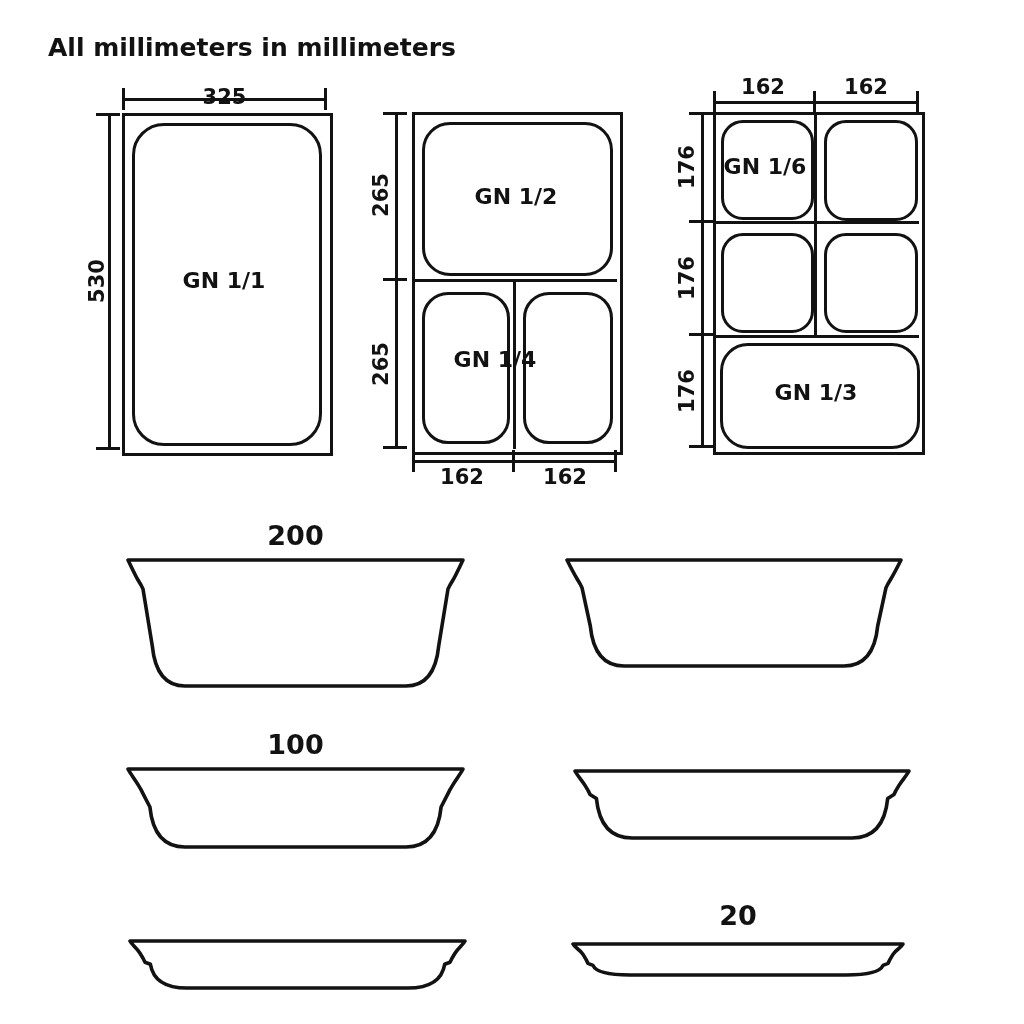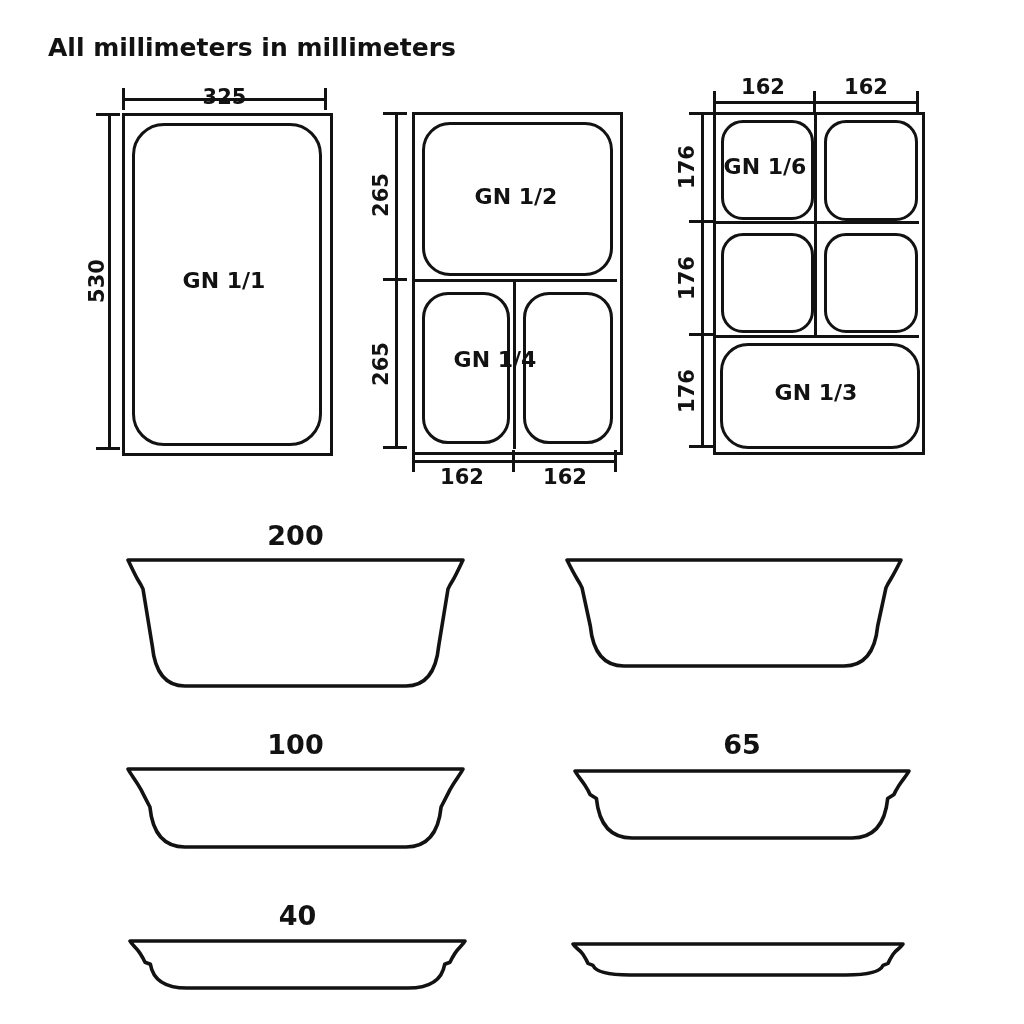--- a/index.html
+++ b/index.html
@@ -98,27 +98,26 @@
   <div class="pan-label" style="left:567px; top:546px; width:334px;margin-top:28px;">150</div>
   <svg class="pan" style="left:563px; top:556px;" width="342" height="116" viewBox="0 0 342 116">
       <path d="M 0 0 L 334 0 C 332 4 327 13.7 324 18.7 L 321 23.7 L 319 27.7 L 310.7 66 Q 306.7 106 277 106 L 57 106 Q 27.3 106 23.3 66 L 15 27.7 L 13 23.7 L 10 18.7 C 7 13.7 2 4 0 0 Z" transform="translate(4,4)" fill="#ffffff" stroke="#121212" stroke-width="3.6" stroke-linejoin="round"></path>
     </svg>
 
   <div class="pan-label" style="left:128px; top:731px; width:335px;">100</div>
   <svg class="pan" style="left:124px; top:765px;" width="343" height="88" viewBox="0 0 343 88">
       <path d="M 0 0 L 335 0 C 333 4 328 10.6 325 15.6 L 322 20.6 L 320 24.6 L 313.1 38 Q 309.1 78 278 78 L 57 78 Q 25.9 78 21.9 38 L 15 24.6 L 13 20.6 L 10 15.6 C 7 10.6 2 4 0 0 Z" transform="translate(4,4)" fill="#ffffff" stroke="#121212" stroke-width="3.6" stroke-linejoin="round"></path>
     </svg>
 
-  <div class="pan-label" style="left:575px; top:731px; width:334px;">65</div>
   <svg class="pan" style="left:571px; top:767px;" width="342" height="77" viewBox="0 0 342 77">
       <path d="M 0 0 L 334 0 C 332 4 327 9.4 324 14.4 L 321 19.4 L 319 23.4 L 312.7 27.5 Q 308.7 67 277 67 L 57 67 Q 25.4 67 21.4 27.5 L 15 23.4 L 13 19.4 L 10 14.4 C 7 9.4 2 4 0 0 Z" transform="translate(4,4)" fill="#ffffff" stroke="#121212" stroke-width="3.6" stroke-linejoin="round"></path>
     </svg>
 
-  <div class="pan-label" style="left:130px; top:902px; width:335px;">40</div>
   <svg class="pan" style="left:126px; top:937px;" width="343" height="57" viewBox="0 0 343 57">
       <path d="M 0 0 L 335 0 C 333 4 328 7.2 325 12.2 L 322 17.2 L 320 21.2 L 314.7 23.2 Q 310.7 47 278 47 L 57 47 Q 24.4 47 20.4 23.2 L 15 21.2 L 13 17.2 L 10 12.2 C 7 7.2 2 4 0 0 Z" transform="translate(4,4)" fill="#ffffff" stroke="#121212" stroke-width="3.6" stroke-linejoin="round"></path>
     </svg>
 
+  <div class="pan-label" style="left:573px; top:902px; width:330px;">20</div>
   <svg class="pan" style="left:569px; top:940px;" width="338" height="41" viewBox="0 0 338 41">
       <path d="M 0 0 L 330 0 C 328 4 323 5.4 320 10.4 L 317 15.4 L 315 19.4 L 310 21.4 Q 306 31 273 31 L 57 31 Q 24 31 20 21.4 L 15 19.4 L 13 15.4 L 10 10.4 C 7 5.4 2 4 0 0 Z" transform="translate(4,4)" fill="#ffffff" stroke="#121212" stroke-width="3.6" stroke-linejoin="round"></path>
     </svg>
 
 </div>
 
 </body></html>

